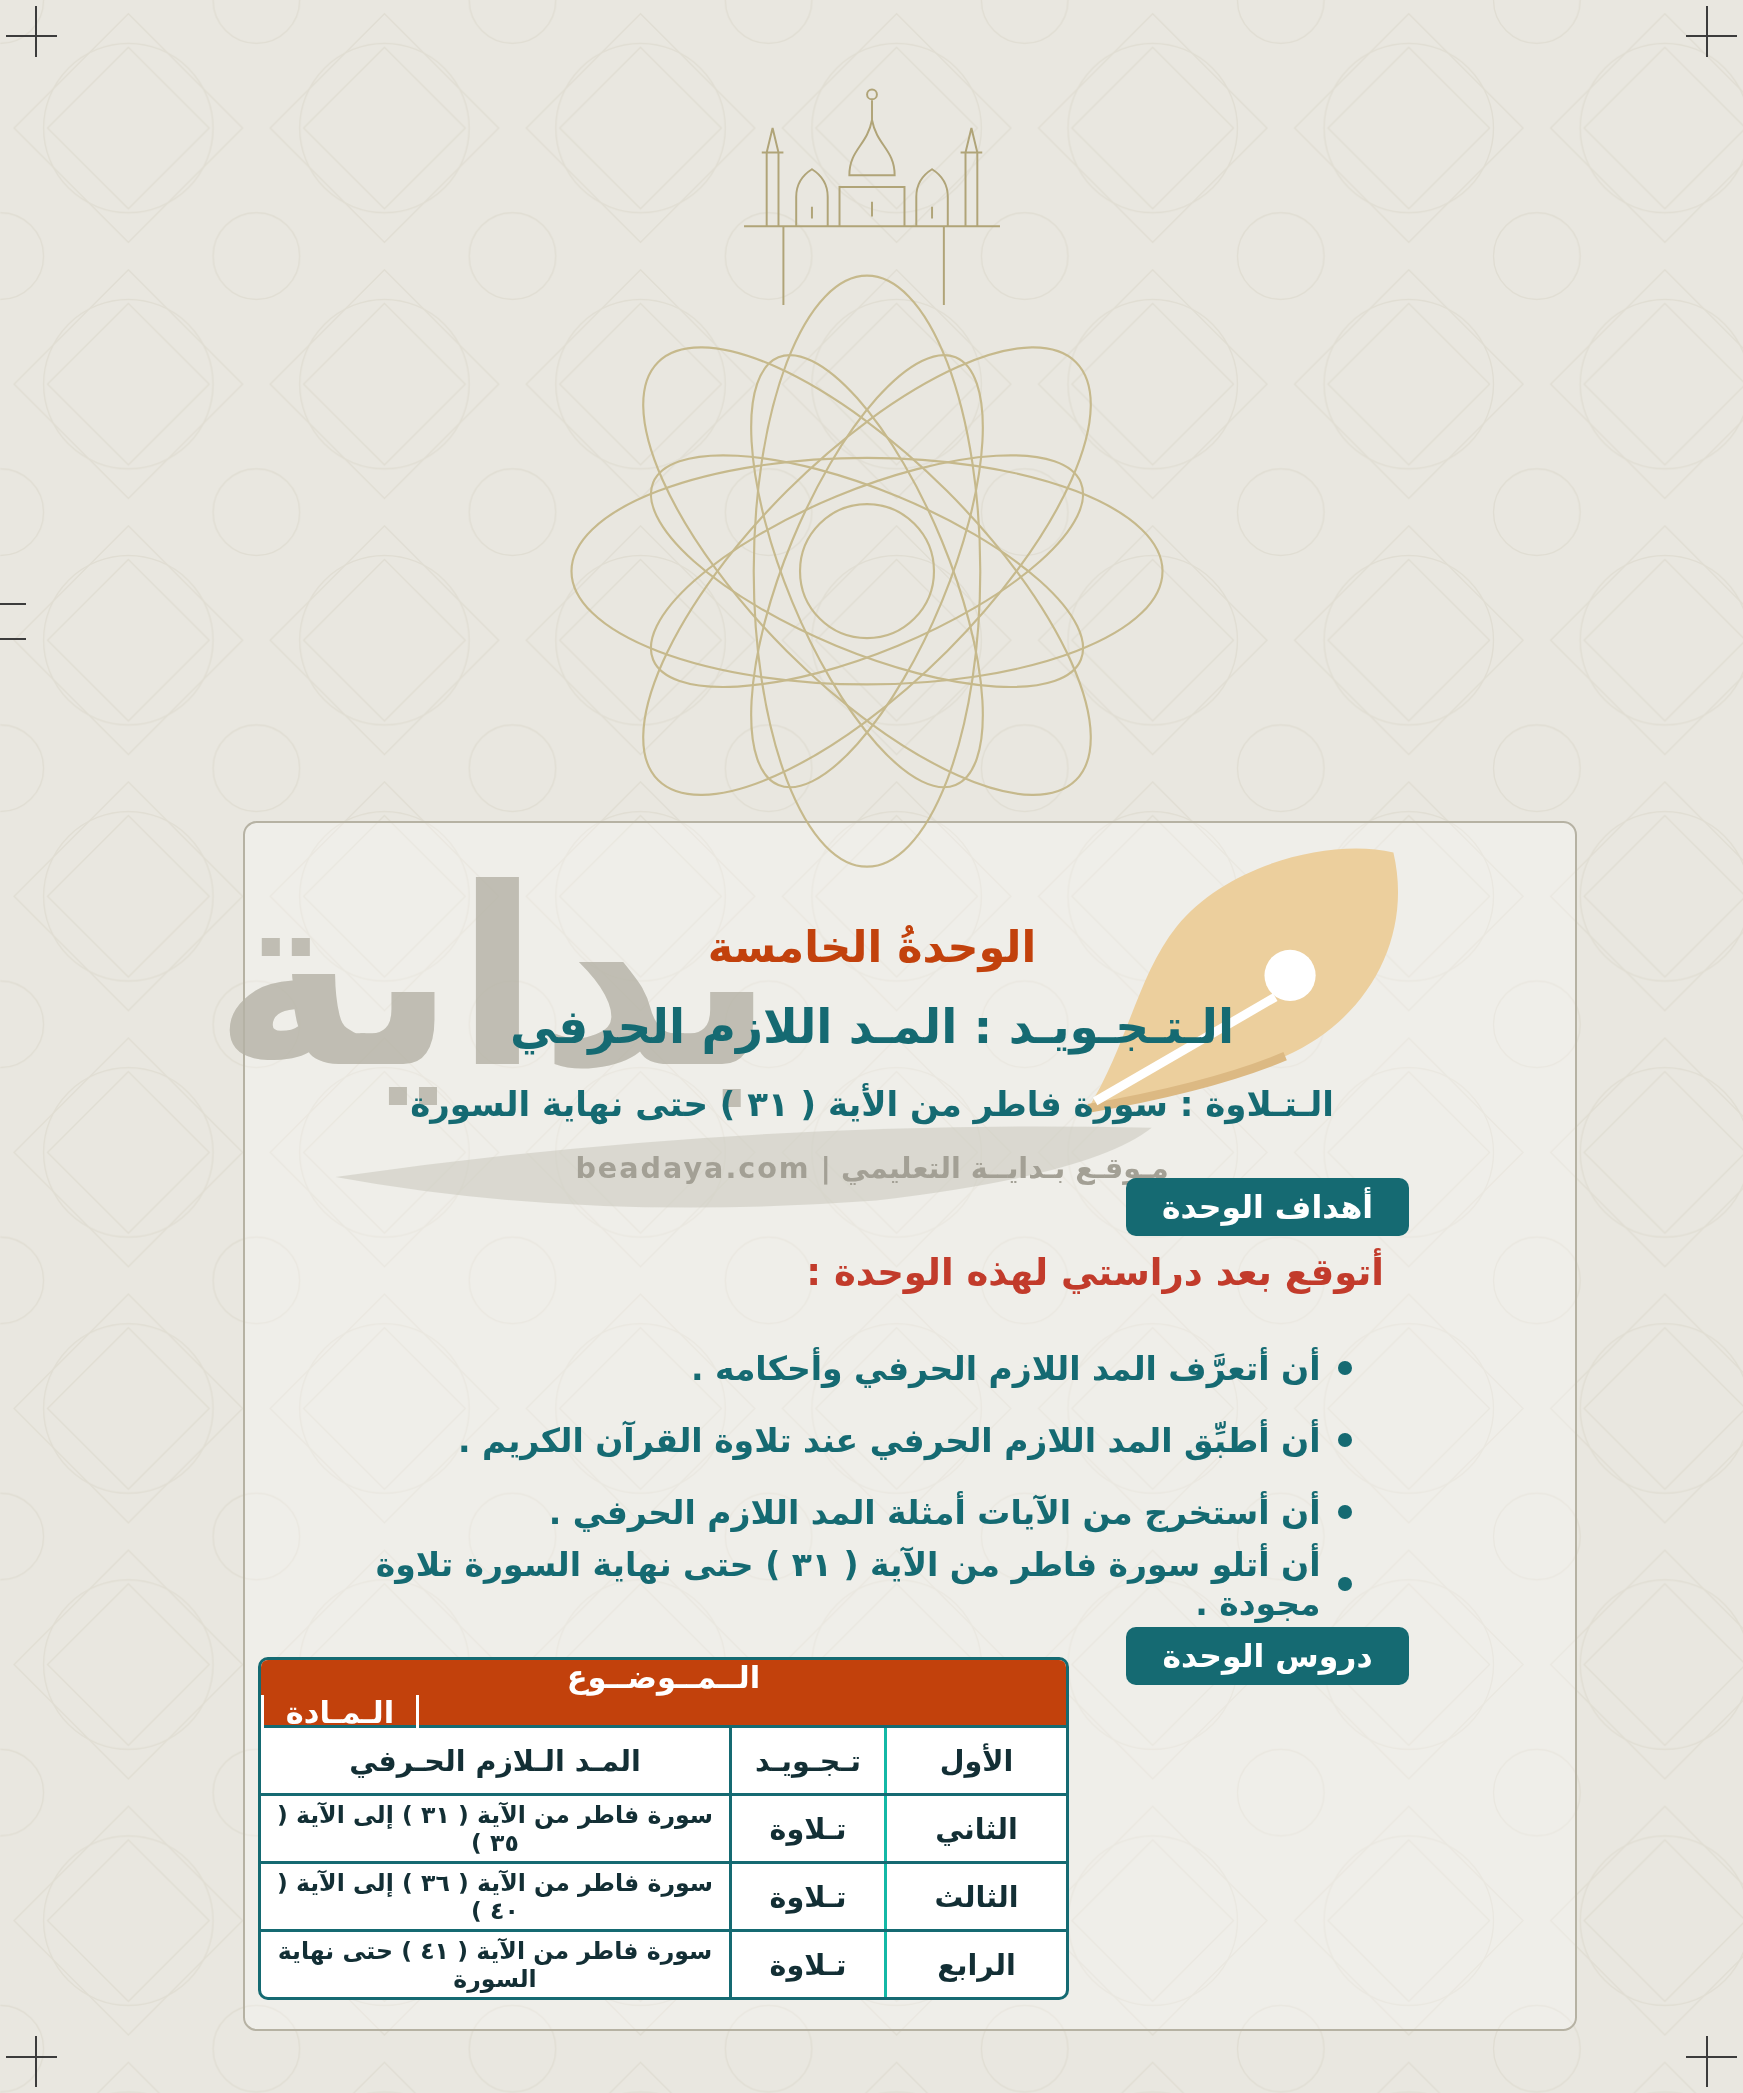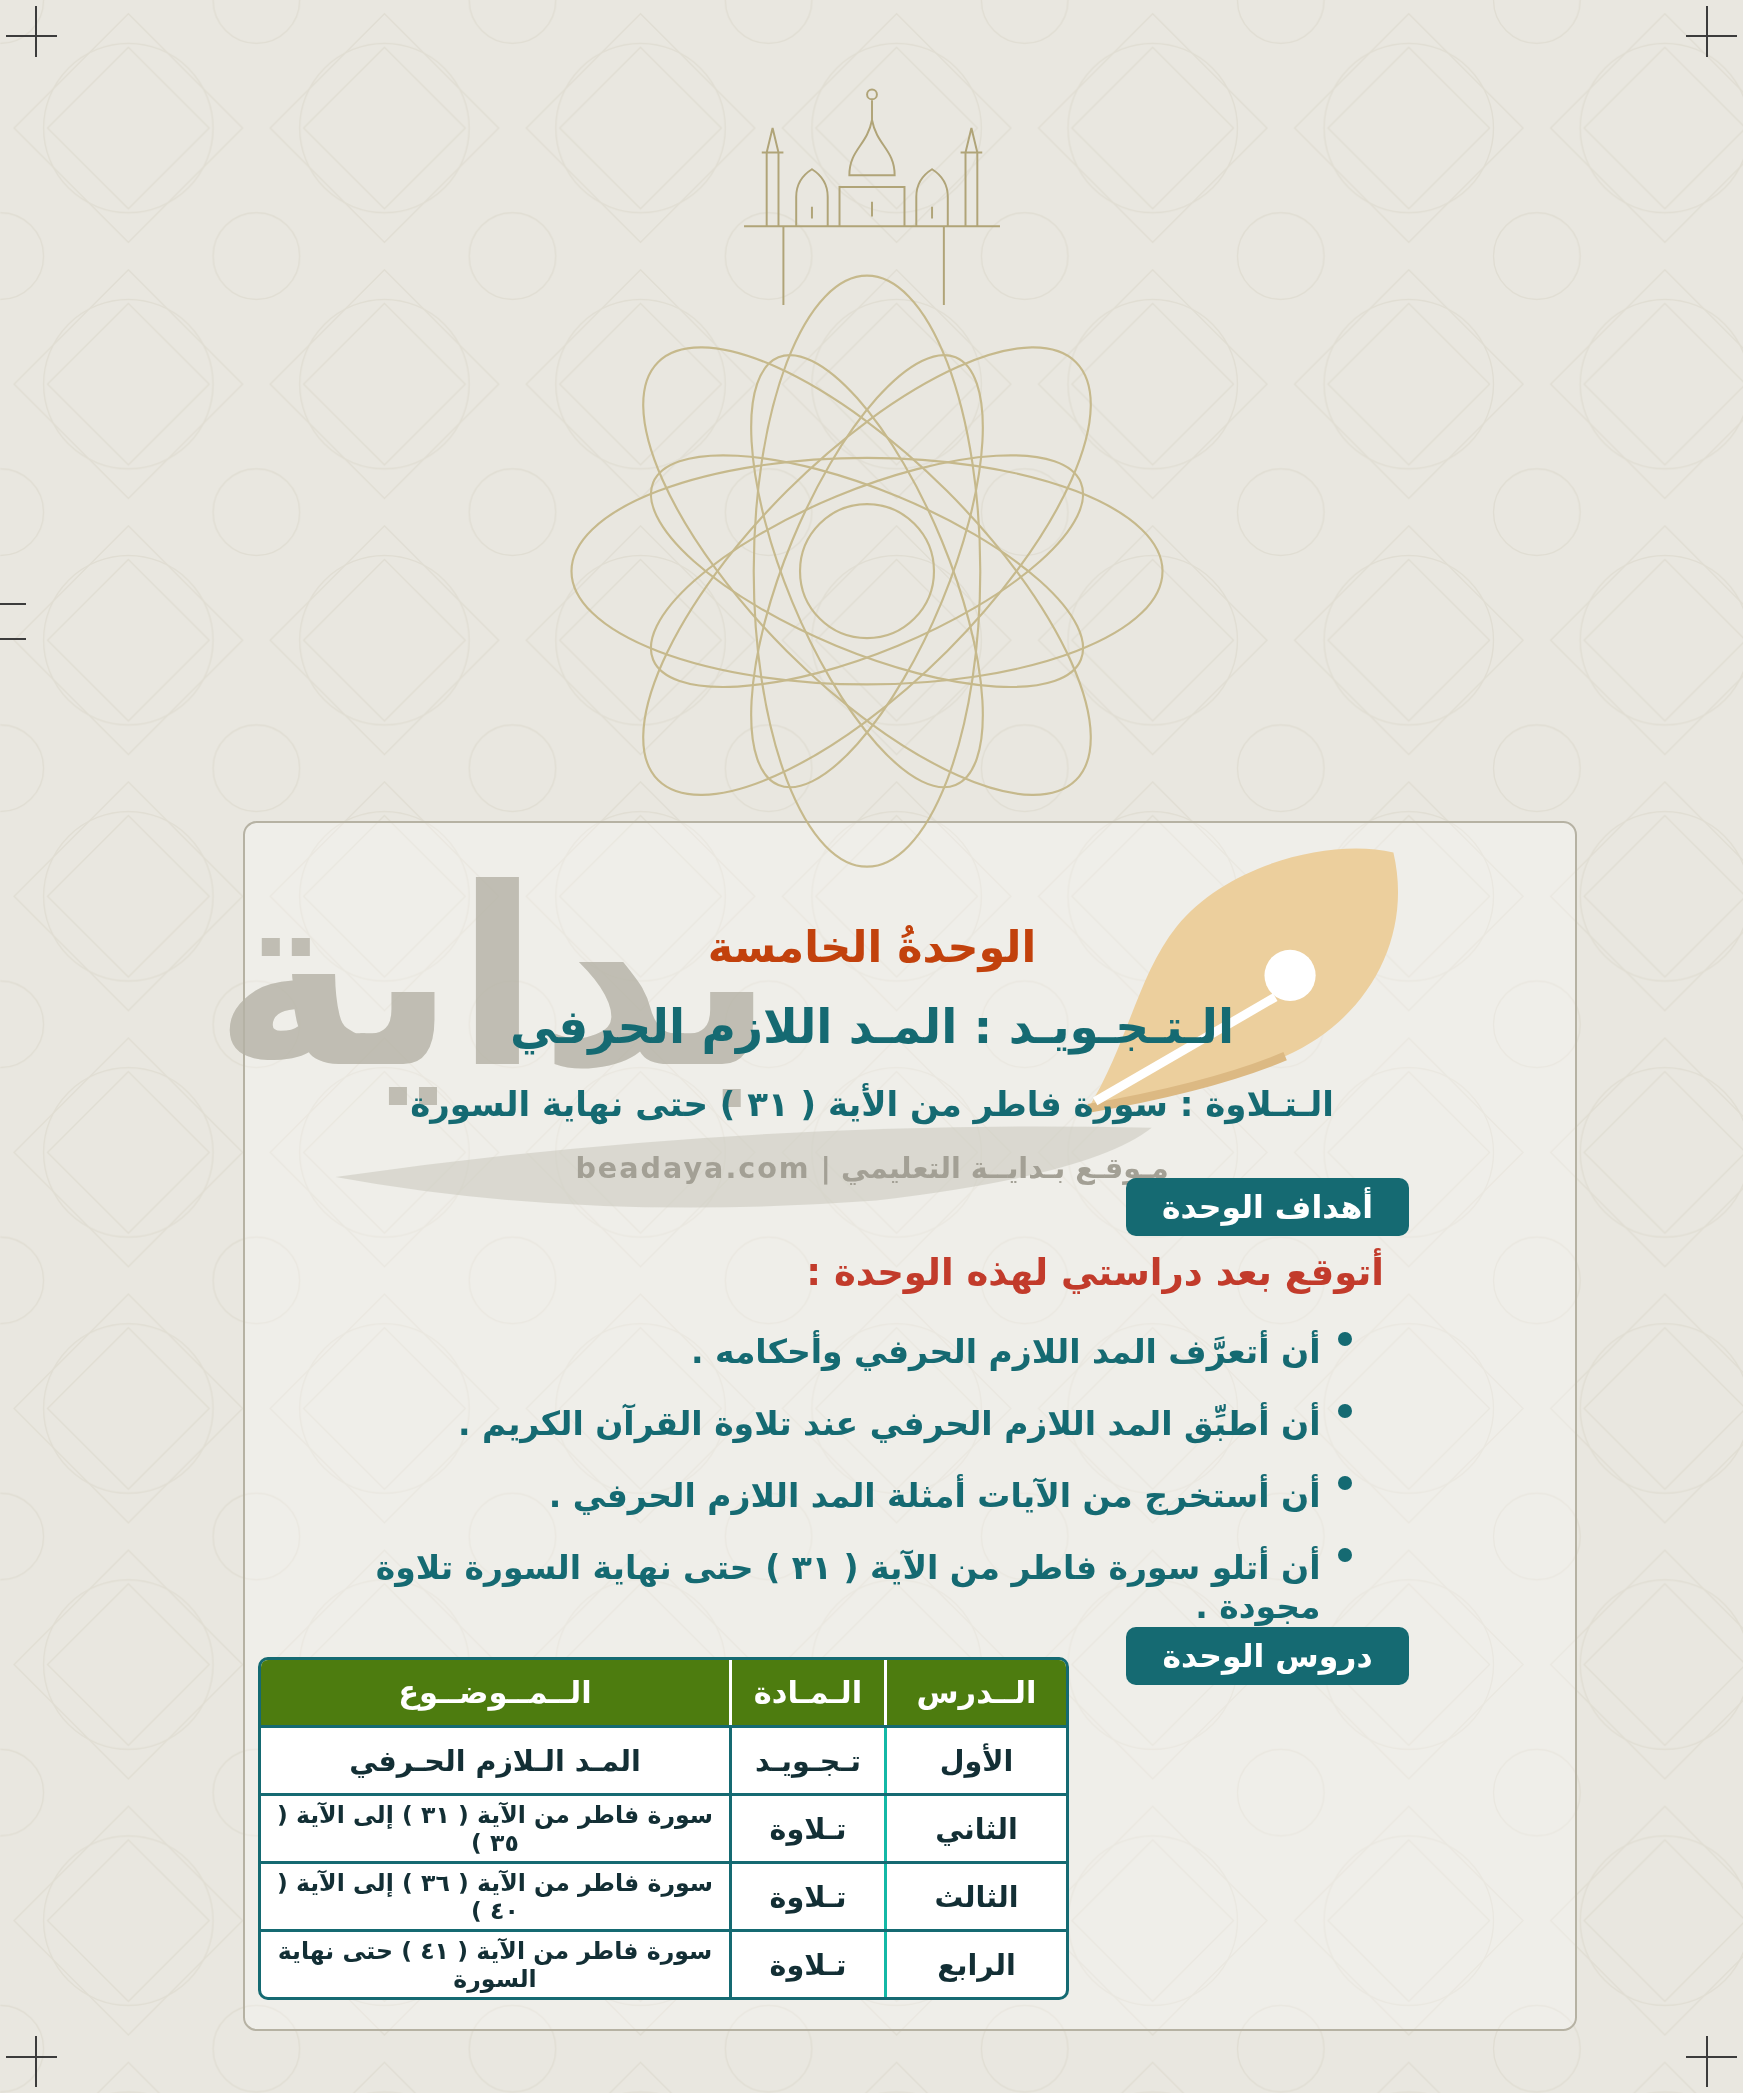--- a/index.html
+++ b/index.html
@@ -46,34 +46,34 @@
   }
   #objectives-badge { top:1178px; }
   #lessons-badge { top:1627px; }
 
   .obj-intro {
     position:absolute; right:360px; top:1251px;
     font-size:37px; font-weight:bold; color:#c23b2b; direction:rtl; z-index:6;
   }
   .obj-list { position:absolute; right:392px; top:1332px; width:1084px; z-index:6; }
   .obj-item {
-    display:flex; direction:rtl; gap:17.7px;
+    display:flex; direction:rtl; align-items:center; gap:17.7px;
     height:72px; color:#156a72; font-weight:bold; font-size:33px;
     justify-content:flex-start;
   }
   .dot { width:13.8px; height:13.8px; border-radius:50%; background:#156a72; flex:none; }
 
   
   .lessons-table {
     position:absolute; left:258px; top:1657px; width:811px;
     background:#fff; border:3px solid #156a72; border-radius:9.9px;
     overflow:hidden; z-index:6; box-sizing:border-box;
   }
   .t-row { display:flex; height:65px; border-top:3px solid #156a72; }
-  .t-row.header { border-top:none; background:#4d7c0f; }
+  .t-row.header { border-top:none; background:#c2410c;flex-direction:column; }
   .t-cell {
     display:flex; align-items:center; justify-content:center;
     direction:rtl; color:#132f35; box-sizing:border-box; text-align:center;
   }
   .col-topic  { flex:1; }
   .col-subject{ width:158px; border-left:3px solid #156a72; border-right:3px solid #14b8a6; }
   .col-lesson { width:179px; }
   .t-row.header .t-cell { color:#fff; font-weight:bold; font-size:30.5px; }
   .t-row.header .col-subject { border-color:#fff; }
   .cell-lesson, .cell-subject { font-weight:bold; font-size:28.6px; }

